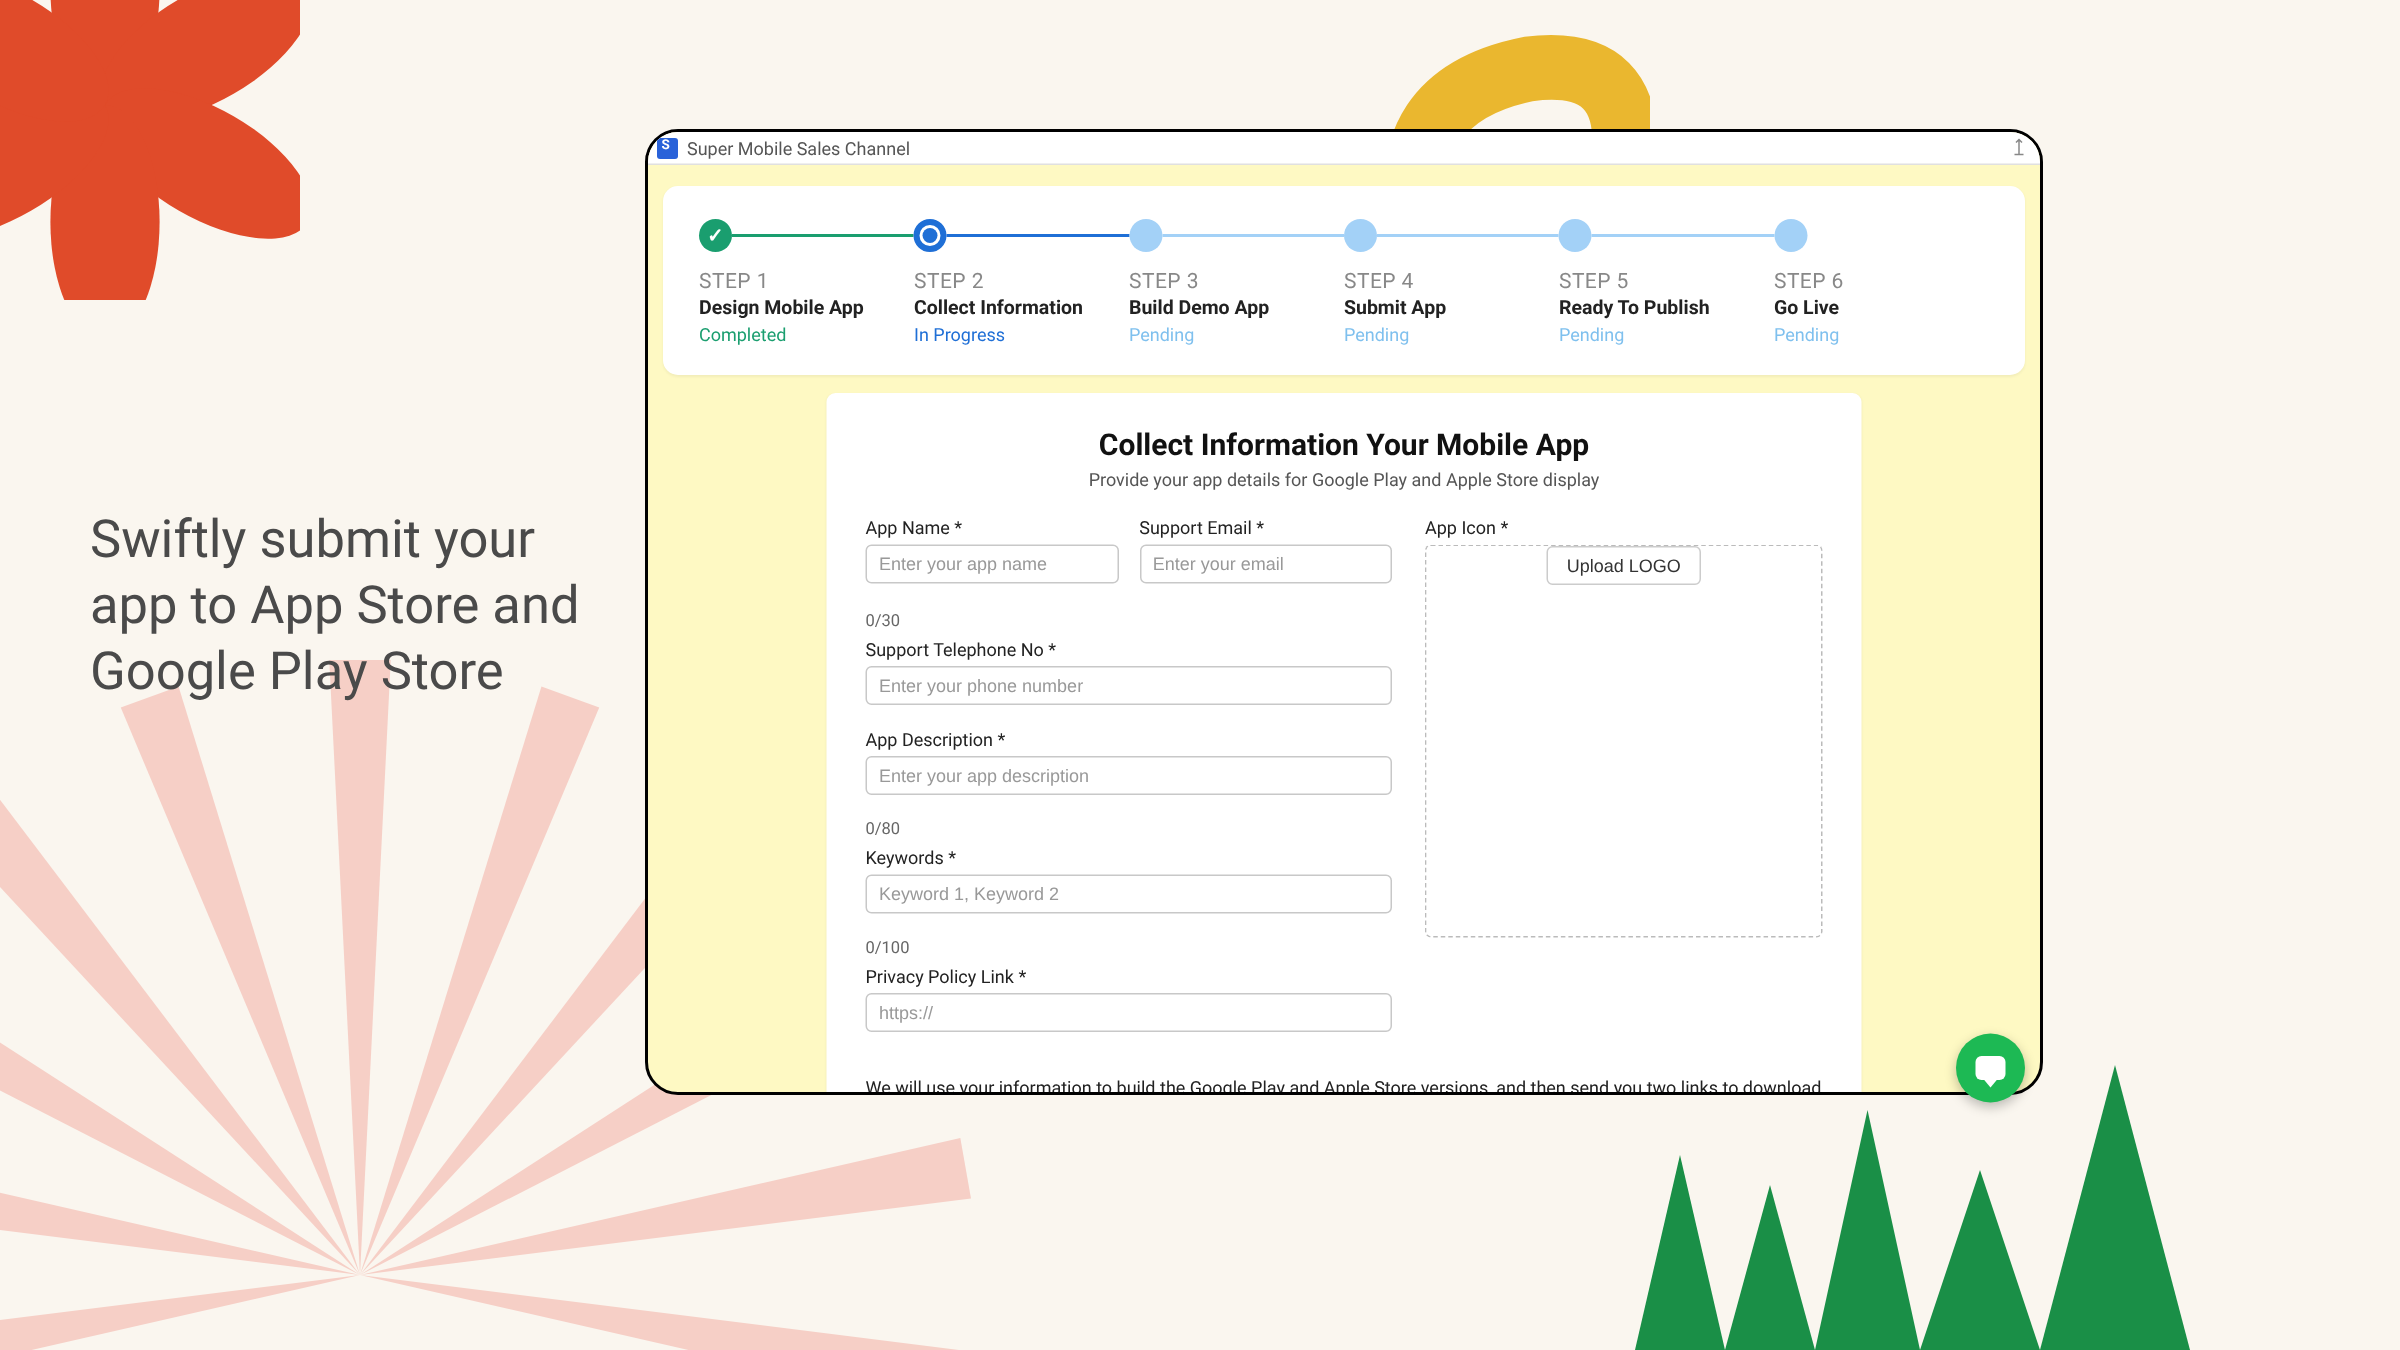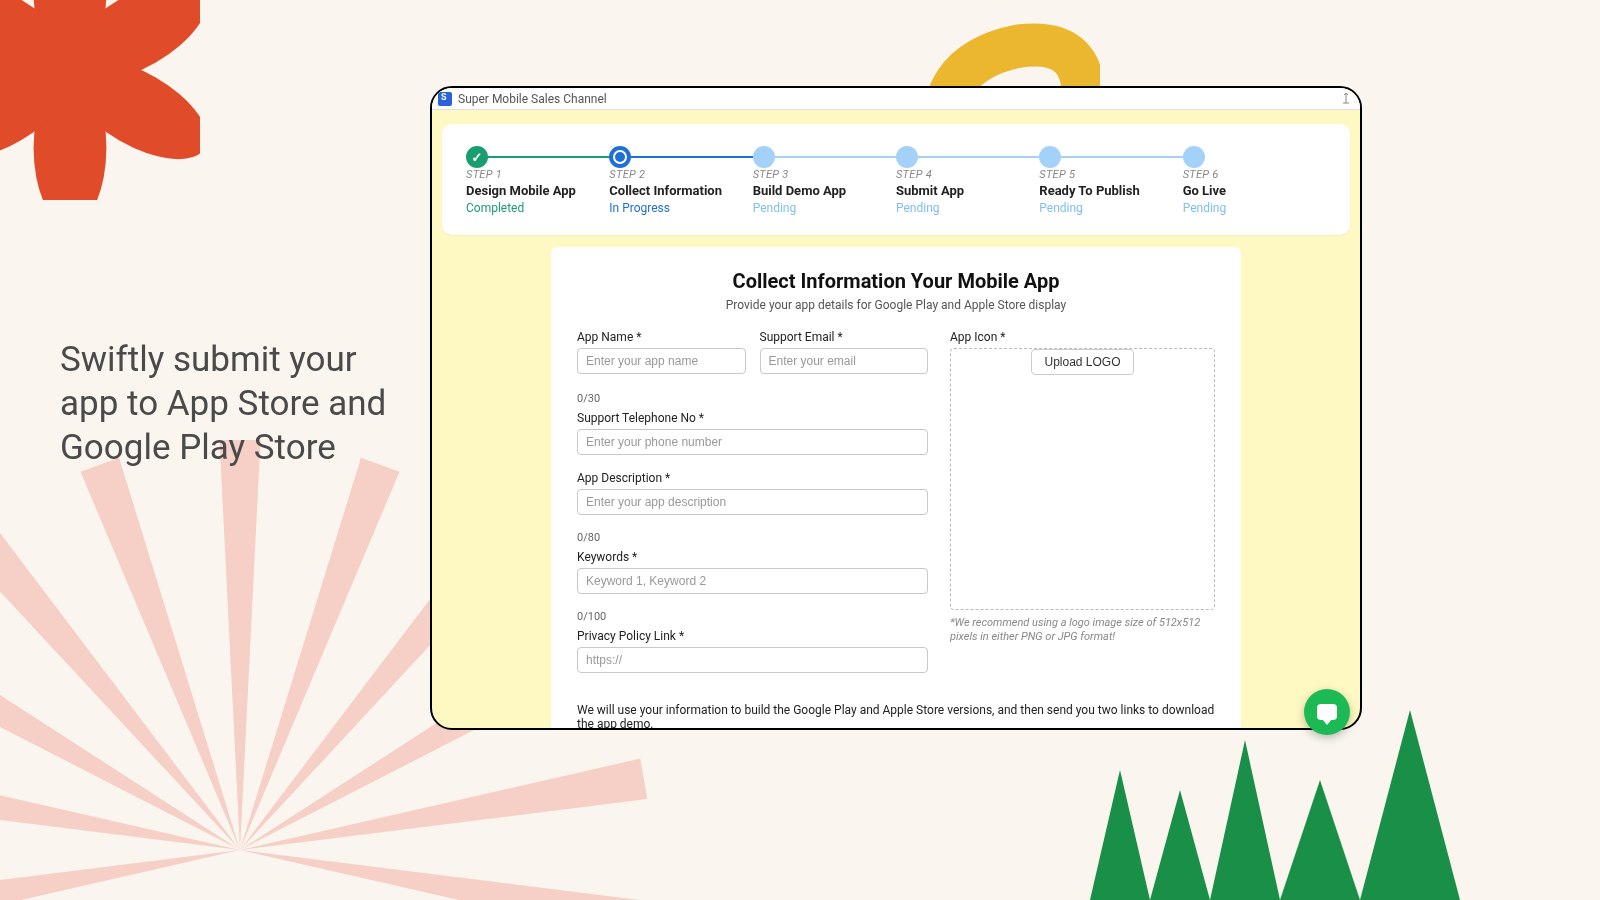--- a/index.html
+++ b/index.html
@@ -47,21 +47,21 @@
   .step-dot.completed { background:#1a9e6f; }
   .step-dot.completed::after { content:"✓"; color:#fff; font-size:13px; font-weight:bold; }
   .step-dot.active { background:#fff; border:4px solid #1f6fd6; }
   .step-dot.active::after { content:""; width:10px; height:10px; background:#1f6fd6; border-radius:50%; }
   .step-line {
     position:absolute; top:10px; left:22px; right:0; height:2px; background:#a3d1f7; z-index:1;
   }
   .step:last-child .step-line { display:none; }
   .step-line.completed { background:#1a9e6f; }
   .step-line.active { background:#1f6fd6; }
-  .step-label-small { margin-top:0; font-size:11px; color:#888; letter-spacing:.3px;font-style:italic; }
+  .step-label-small { margin-top:12px; font-size:14px; color:#888; letter-spacing:.3px; }
   .step-title { font-size:13px; font-weight:700; color:#222; margin-top:2px; }
   .step-status { font-size:12px; margin-top:3px; }
   .status-completed { color:#1a9e6f; }
   .status-progress { color:#1f6fd6; }
   .status-pending { color:#7fc0ee; }
 
   
   .form-card {
     width: 690px; margin: 12px auto 0 auto; background:#fff; border-radius:6px;
     padding: 22px 26px 18px 26px; box-shadow: 0 1px 2px rgba(0,0,0,.05);
@@ -252,21 +252,20 @@
           <label class="field-label">Privacy Policy Link *</label>
           <input class="text-input" placeholder="https://" style="">
         </div>
       </div>
 
       <div class="form-right">
         <label class="field-label">App Icon *</label>
         <div class="upload-zone">
           <button class="upload-btn">Upload LOGO</button>
         </div>
-        <div class="icon-note">*We recommend using a logo image size of 512x512 pixels in either PNG or JPG format!</div>
       </div>
     </div>
 
     <div class="notice">We will use your information to build the Google Play and Apple Store versions, and then send you two links to download the app demo.</div>
     <div class="submit-bar">
       <button class="submit-btn">Submit</button>
     </div>
   </div>
 </div>
 

